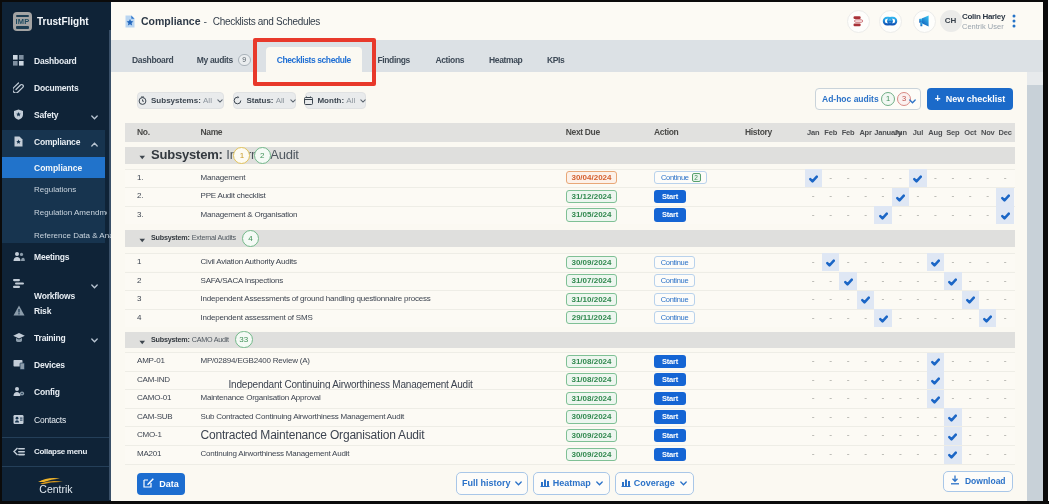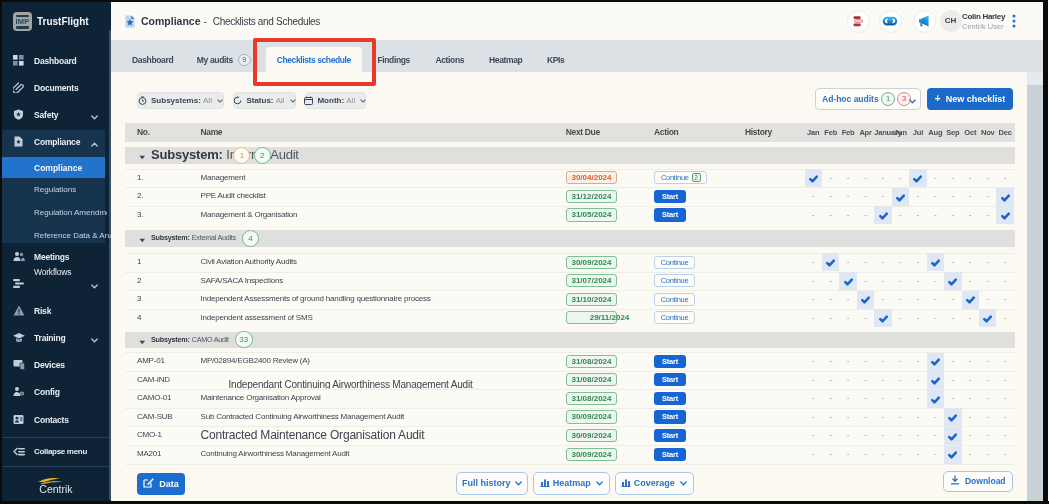--- a/index.html
+++ b/index.html
@@ -51,21 +51,21 @@
       <circle cx="8.5" cy="3.4" r="1.6" fill="#8b9cab"></circle>
       <path d="M0.5 10 C0.5 7.5 2 6 4 6 C6 6 7.5 7.5 7.5 10 Z" fill="#c3cdd8"></path>
       <path d="M8 10 C8 8 9 6.8 10.2 6.8 C11.2 6.8 11.8 8 11.8 10 Z" fill="#8b9cab"></path>
     </svg></div>
 <div class="a" style="left:34px;top:251px;height:12px;line-height:12px;font-size:8.5px;font-weight:bold;color:#e7edf3;white-space:nowrap;letter-spacing:-0.2px;">Meetings</div>
 <div class="a" style="left:13px;top:278px;height:12px;line-height:12px;"><svg width="11" height="11" viewBox="0 0 11 11">
       <rect x="0" y="1" width="7" height="2.2" rx="1.1" fill="#c3cdd8"></rect>
       <rect x="2" y="4.4" width="9" height="2.2" rx="1.1" fill="#c3cdd8"></rect>
       <rect x="0" y="7.8" width="7" height="2.2" rx="1.1" fill="#c3cdd8"></rect>
     </svg></div>
-<div class="a" style="left:34px;top:266px;height:12px;line-height:12px;font-size:8.5px;font-weight:normal;color:#e7edf3;white-space:nowrap;letter-spacing:-0.2px;">Workflows</div>
+<div class="a" style="left:34px;top:290px;height:12px;line-height:12px;font-size:8.5px;font-weight:bold;color:#e7edf3;white-space:nowrap;letter-spacing:-0.2px;">Workflows</div>
 <div class="a" style="left:91px;top:280px;height:8px;line-height:8px;"><svg width="7" height="5" viewBox="0 0 7 5" style="">
       <path d="M0.8 1 L3.5 3.8 L6.2 1" stroke="#b9c5d2" stroke-width="1.3" fill="none" stroke-linecap="round"></path>
     </svg></div>
 <div class="a" style="left:13px;top:305px;height:12px;line-height:12px;"><svg width="12" height="11" viewBox="0 0 12 11">
       <path d="M6 0.5 L11.5 10.5 H0.5 Z" fill="#8b9cab"></path>
       <rect x="5.4" y="4" width="1.2" height="3.5" fill="#17344f"></rect>
       <rect x="5.4" y="8.2" width="1.2" height="1.2" fill="#17344f"></rect>
     </svg></div>
 <div class="a" style="left:34px;top:305px;height:12px;line-height:12px;font-size:8.5px;font-weight:bold;color:#e7edf3;white-space:nowrap;letter-spacing:-0.2px;">Risk</div>
 <div class="a" style="left:13px;top:332px;height:12px;line-height:12px;"><svg width="12" height="11" viewBox="0 0 12 11">
@@ -88,21 +88,21 @@
       <circle cx="9" cy="7.5" r="0.8" fill="#17344f"></circle>
     </svg></div>
 <div class="a" style="left:34px;top:386px;height:12px;line-height:12px;font-size:8.5px;font-weight:bold;color:#e7edf3;white-space:nowrap;letter-spacing:-0.2px;">Config</div>
 <div class="a" style="left:13px;top:414px;height:12px;line-height:12px;"><svg width="11" height="11" viewBox="0 0 11 11">
       <rect x="0.5" y="1" width="10" height="9" rx="1.2" fill="#c3cdd8"></rect>
       <circle cx="4" cy="4.2" r="1.4" fill="#17344f"></circle>
       <path d="M2 8.5 C2 6.9 3 6.2 4 6.2 C5 6.2 6 6.9 6 8.5 Z" fill="#17344f"></path>
       <rect x="7" y="3.6" width="2.5" height="1" fill="#17344f"></rect>
       <rect x="7" y="5.6" width="2.5" height="1" fill="#17344f"></rect>
     </svg></div>
-<div class="a" style="left:34px;top:414px;height:12px;line-height:12px;font-size:8.5px;font-weight:bold;color:#e7edf3;white-space:nowrap;letter-spacing:-0.2px;">Contacts</div>
+<div class="a" style="left:34px;top:414px;height:12px;line-height:12px;font-size:8.5px;font-weight:normal;color:#e7edf3;white-space:nowrap;letter-spacing:-0.2px;">Contacts</div>
 <div class="a" style="left:2px;top:437px;width:107px;height:1px;background:#243f59;"></div>
 <div class="a" style="left:13px;top:446px;height:12px;line-height:12px;"><svg width="13" height="11" viewBox="0 0 13 11">
       <path d="M4.5 2 L1 5.5 L4.5 9" stroke="#c3cdd8" stroke-width="1.4" fill="none"></path>
       <rect x="5" y="2" width="7" height="1.6" rx="0.8" fill="#c3cdd8"></rect>
       <rect x="5" y="4.9" width="7" height="1.6" rx="0.8" fill="#c3cdd8"></rect>
       <rect x="5" y="7.8" width="7" height="1.6" rx="0.8" fill="#c3cdd8"></rect>
     </svg></div>
 <div class="a" style="left:34px;top:446px;height:12px;line-height:12px;font-size:8px;font-weight:bold;color:#e7edf3;letter-spacing:-0.3px;white-space:nowrap;">Collapse menu</div>
 <div class="a" style="left:2px;top:466px;width:107px;height:1px;background:#243f59;"></div>
 <div class="a" style="left:2px;top:474px;width:108px;text-align:center;"><svg width="60" height="22" viewBox="0 0 60 22">
@@ -411,21 +411,21 @@
 <div class="a" style="left:961.55px;top:290.6px;width:17.45px;height:18.1px;background:#dfe7f4;"></div>
 <div class="a" style="left:961.55px;top:294.40000000000003px;height:10px;line-height:10px;width:17.45px;text-align:center;"><svg width="9" height="8" viewBox="0 0 9 8">
       <path d="M1.3 4.1 L3.5 6.4 L7.8 1.7" stroke="#1b66c6" stroke-width="2.5" fill="none" stroke-linecap="round" stroke-linejoin="round"></path>
     </svg></div>
 <div class="a" style="left:979.0px;top:290.1px;height:18.6px;line-height:18.6px;width:17.45px;text-align:center;font-size:8.5px;color:#a9a9a4;">-</div>
 <div class="a" style="left:996.45px;top:290.1px;height:18.6px;line-height:18.6px;width:17.45px;text-align:center;font-size:8.5px;color:#a9a9a4;">-</div>
 <div class="a" style="left:125px;top:308.70000000000005px;width:889.5px;height:18.6px;border-top:1px solid #eeede6;background:#fcfaf4;"></div>
 <div class="a" style="left:137px;top:308.70000000000005px;height:18.6px;line-height:18.6px;font-size:8px;letter-spacing:-0.2px;color:#3d4450;white-space:nowrap;">4</div>
 <div class="a" style="left:200.5px;top:308.70000000000005px;height:18.6px;line-height:18.6px;font-size:8px;letter-spacing:-0.2px;color:#3d4450;white-space:nowrap;">Independent assessment of SMS</div>
 <div class="a" style="left:566px;top:311.30000000000007px;width:51px;height:13.2px;border:1px solid #7fc095;border-radius:3px;background:#edf6ef;"></div>
-<div class="a" style="left:566px;top:311.30000000000007px;height:13.2px;line-height:13.2px;width:51px;text-align:center;font-size:8px;font-weight:bold;color:#31894f;margin-left:18px;">29/11/2024</div>
+<div class="a" style="left:566px;top:311.30000000000007px;height:13.2px;line-height:13.2px;width:51px;text-align:center;font-size:8px;font-weight:bold;color:#31894f;">29/11/2024</div>
 <div class="a" style="left:654px;top:311.30000000000007px;width:41px;height:13.2px;background:#fdfcf9;border:1px solid #b9d2ec;border-radius:3px;"></div>
 <div class="a" style="left:654px;top:311.30000000000007px;height:13.2px;line-height:13.2px;width:41px;text-align:center;font-size:7.5px;color:#2b72c8;letter-spacing:-0.3px;">Continue</div>
 <div class="a" style="left:804.5px;top:308.70000000000005px;height:18.6px;line-height:18.6px;width:17.45px;text-align:center;font-size:8.5px;color:#a9a9a4;">-</div>
 <div class="a" style="left:821.95px;top:308.70000000000005px;height:18.6px;line-height:18.6px;width:17.45px;text-align:center;font-size:8.5px;color:#a9a9a4;">-</div>
 <div class="a" style="left:839.4px;top:308.70000000000005px;height:18.6px;line-height:18.6px;width:17.45px;text-align:center;font-size:8.5px;color:#a9a9a4;">-</div>
 <div class="a" style="left:856.85px;top:308.70000000000005px;height:18.6px;line-height:18.6px;width:17.45px;text-align:center;font-size:8.5px;color:#a9a9a4;">-</div>
 <div class="a" style="left:874.3px;top:309.20000000000005px;width:17.45px;height:18.1px;background:#dfe7f4;"></div>
 <div class="a" style="left:874.3px;top:313.00000000000006px;height:10px;line-height:10px;width:17.45px;text-align:center;"><svg width="9" height="8" viewBox="0 0 9 8">
       <path d="M1.3 4.1 L3.5 6.4 L7.8 1.7" stroke="#1b66c6" stroke-width="2.5" fill="none" stroke-linecap="round" stroke-linejoin="round"></path>
     </svg></div>

